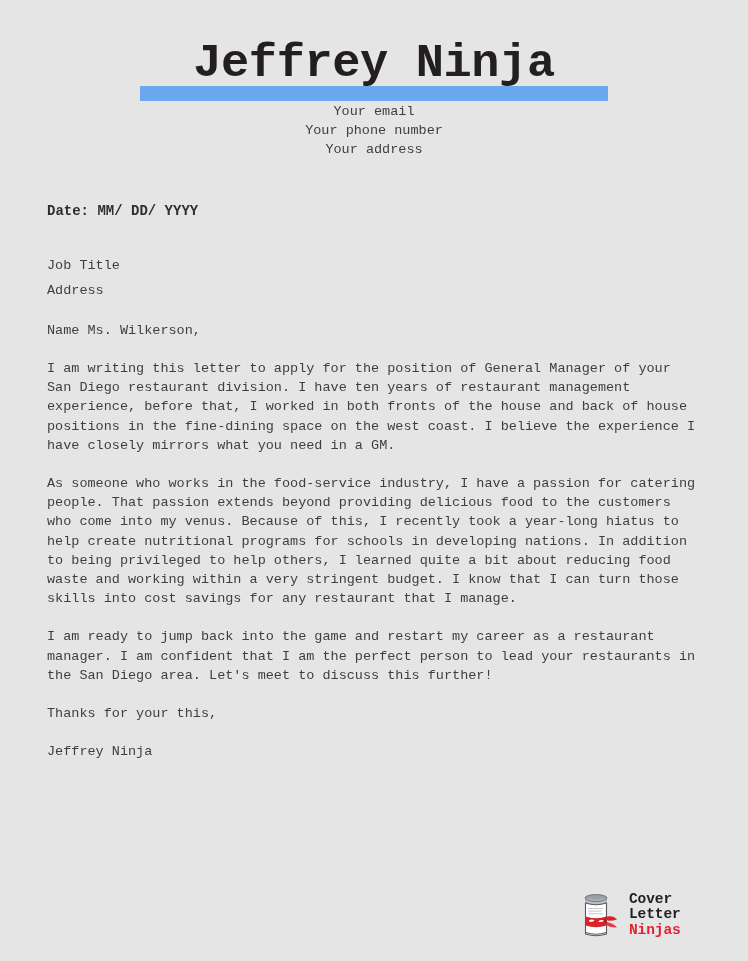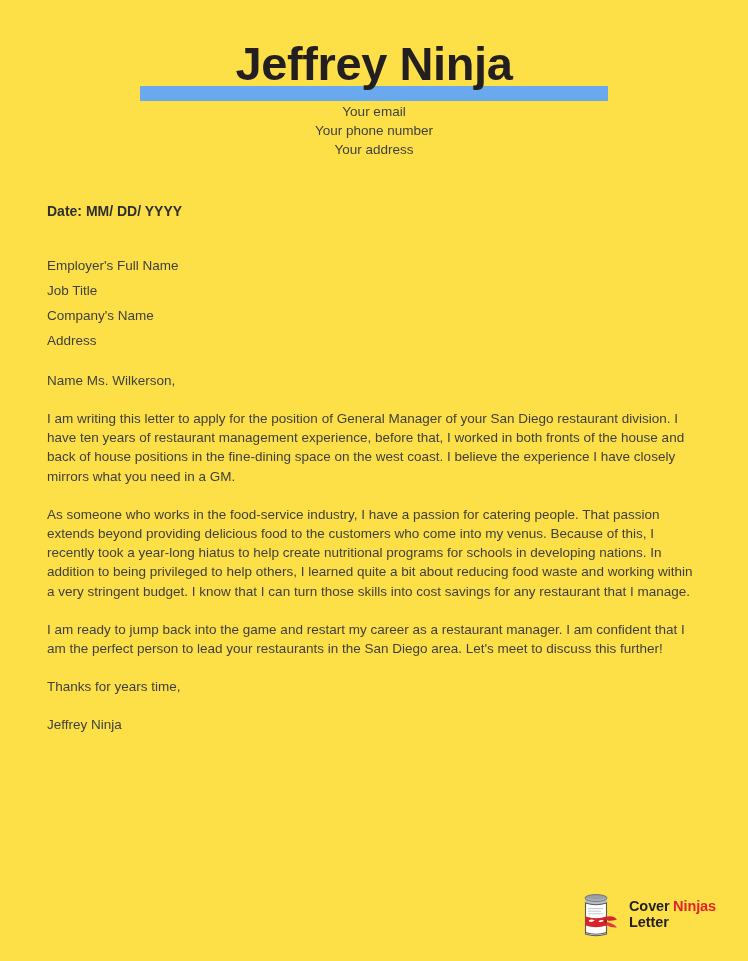--- a/index.html
+++ b/index.html
@@ -12,21 +12,22 @@
     height: 961px;
     position: relative;
     font-family: "Liberation Sans", sans-serif;
     color: #3b3b3b;
     overflow: hidden;
   }
 
   .page {
     position: absolute;
     inset: 0;
-    background: #fde047;
+    background: #e5e5e5;
+    font-family: Liberation Mono, monospace;
   }
 
   
   .header {
     position: relative;
     padding-top: 40px;
     height: 78px;
     box-sizing: border-box;
   }
   .name-bar {
@@ -117,21 +118,21 @@
     align-items: center;
     gap: 9px;
   }
   .logo-mark {
     width: 44px;
     height: 46px;
     flex: 0 0 44px;
   }
   .logo-text {
     display: flex;
-    flex-direction: row;
+    flex-direction: column;
     justify-content: flex-start;
     line-height: 1.08;
   }
   .logo-top {
     font-size: 14.5px;
     font-weight: bold;
     color: #231f20;
     letter-spacing: -0.1px;
   }
   .logo-bottom {
@@ -155,33 +156,31 @@
     <div>Your email</div>
     <div>Your phone number</div>
     <div>Your address</div>
   </div>
 
   <div class="body-wrap">
 
     <div class="date-line">Date: MM/ DD/ YYYY</div>
 
     <div class="recipient">
-      <div>Employer's Full Name</div>
       <div>Job Title</div>
-      <div>Company's Name</div>
       <div>Address</div>
     </div>
 
     <div class="salutation">Name Ms. Wilkerson,</div>
 
     <p class="para">I am writing this letter to apply for the position of General Manager of your San Diego restaurant division. I have ten years of restaurant management experience, before that, I worked in both fronts of the house and back of house positions in the fine-dining space on the west coast. I believe the experience I have closely mirrors what you need in a GM.</p>
     <p class="para">As someone who works in the food-service industry, I have a passion for catering people. That passion extends beyond providing delicious food to the customers who come into my venus. Because of this, I recently took a year-long hiatus to help create nutritional programs for schools in developing nations. In addition to being privileged to help others, I learned quite a bit about reducing food waste and working within a very stringent budget. I know that I can turn those skills into cost savings for any restaurant that I manage.</p>
     <p class="para">I am ready to jump back into the game and restart my career as a restaurant manager. I am confident that I am the perfect person to lead your restaurants in the San Diego area. Let's meet to discuss this further!</p>
 
-    <p class="closing">Thanks for years time,</p>
+    <p class="closing">Thanks for your this,</p>
     <p class="signature">Jeffrey Ninja</p>
 
   </div>
 
   <div class="logo">
     <svg class="logo-mark" viewBox="0 0 44 46">
 
       <ellipse cx="20" cy="6" rx="11" ry="3.4" fill="#9aa0a6"></ellipse>
       <path d="M9 6 L9 11.5 Q20 15 31 11.5 L31 6 Q20 9.4 9 6 Z" fill="#b9bec4"></path>
       <ellipse cx="20" cy="6" rx="11" ry="3.4" fill="none" stroke="#6e747a" stroke-width="1"></ellipse>

